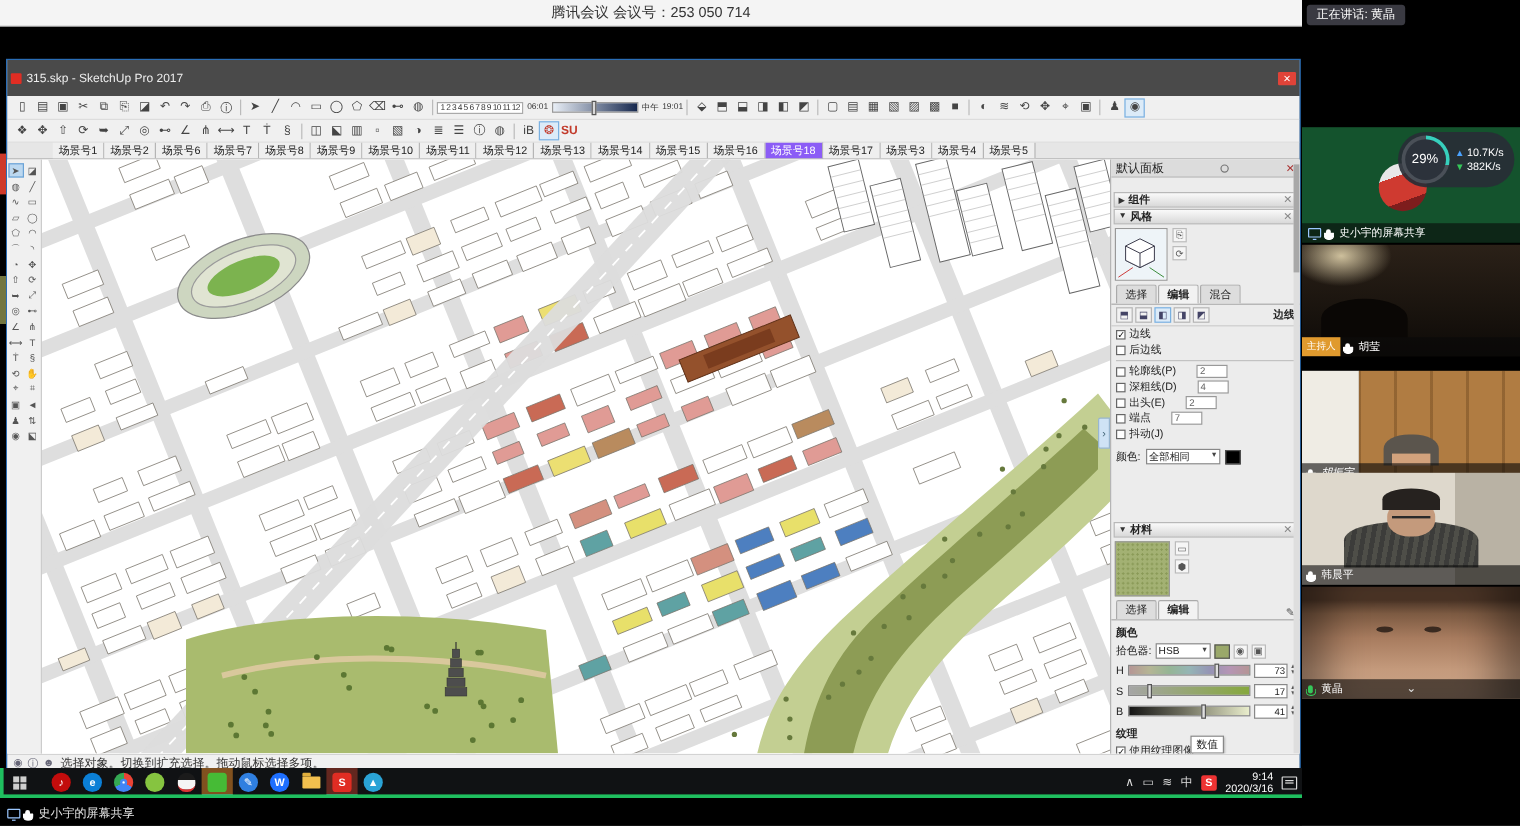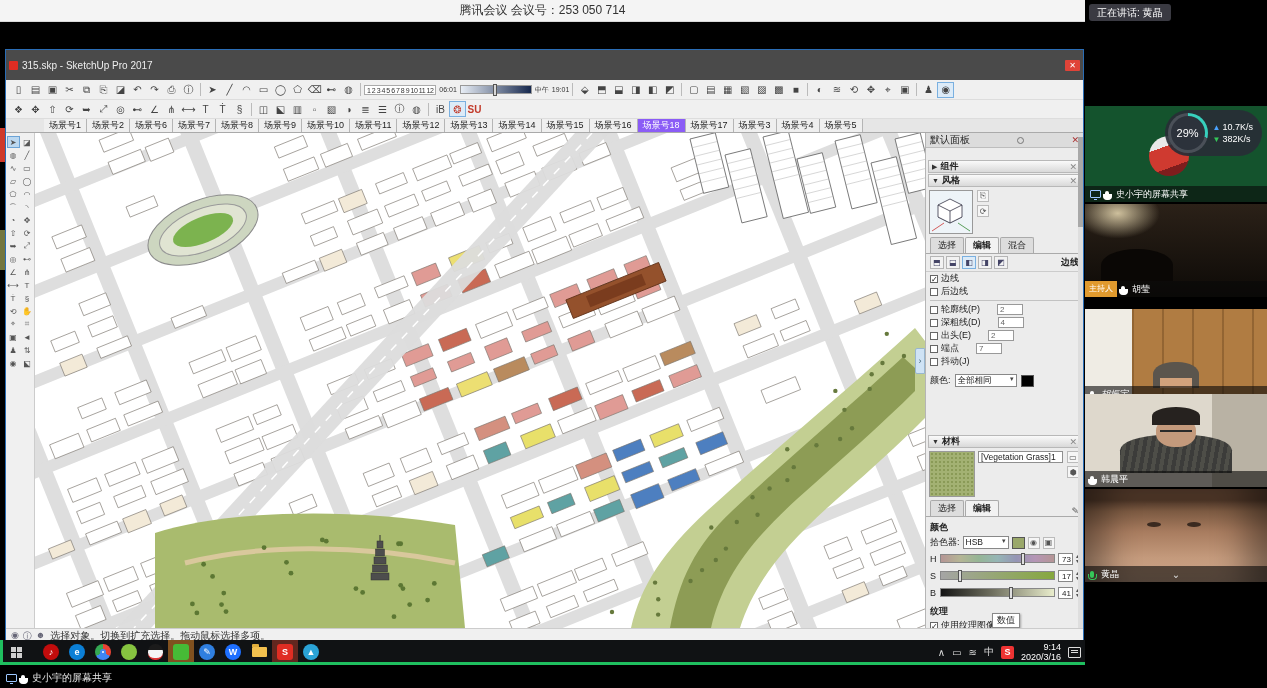--- a/index.html
+++ b/index.html
@@ -84,21 +84,21 @@
   .swatch{width:13px;height:12px;border:1px solid #555}
   .slabel{font-weight:bold;padding:4px 4px 1px}
   .pickrow{display:flex;align-items:center;gap:3px;padding:1px 4px}
   .srow{display:flex;align-items:center;gap:3px;padding:0 4px;height:17px}
   .srow .sn{width:7px}
   .sl{flex:1;height:9px;border:1px solid #888;position:relative}
   .sl.h{background:linear-gradient(90deg,#b59595,#b5b595,#95b595,#95b5b5,#9595b5,#b595b5,#b59595)}
   .sl.s{background:linear-gradient(90deg,#a5a5a5,#86a83e)}
   .sl.b{background:linear-gradient(90deg,#141414,#6e6e5e 45%,#e9edcc)}
   .kn2{position:absolute;top:-2px;width:4px;height:12px;background:#e0e0e0;border:1px solid #555}
-  .spin{width:15px;height:12px;border:1px solid #888;background:#fff;font-size:8px;line-height:11px;text-align:right;padding:0 1px}
+  .spin{width:28px;height:12px;border:1px solid #888;background:#fff;font-size:8px;line-height:11px;text-align:right;padding:0 1px}
   .ud{font-size:6px;color:#555;line-height:5px;display:flex;flex-direction:column}
   .tip{position:absolute;left:66px;bottom:0;background:#fff;border:1px solid #888;padding:0 4px;font-size:9px;box-shadow:1px 1px 2px rgba(0,0,0,.3)}
   .pscroll{position:absolute;right:0;top:0;width:5px;height:100%;background:#dedede}
   .pscroll .thumb{position:absolute;top:4px;left:0;width:5px;height:90px;background:#a8a8a8}
   
   .statusbar{height:15px;background:#f0f0f0;border-top:1px solid #ccc;display:flex;align-items:center;gap:5px;padding:0 5px;font-size:10px;color:#333}
   .stico{font-size:9px;color:#667}
   
   .taskbar{position:absolute;left:0;top:640px;width:1085px;height:24px;background:#101214;display:flex;align-items:center;color:#ddd}
   .start{width:32px;height:24px;display:grid;place-items:center}
@@ -778,23 +778,20 @@
           </div>
 
           <div class="sec mat">
             <span class="tri">▼</span>
             <span>材料</span>
             <span class="sx">✕</span>
           </div>
 
           <div class="srow1">
             <div class="mthumb"></div>
-            <div class="scol">
-              <div class="field">[Vegetation Grass]1</div>
-            </div>
             <div class="icol">
               <span class="picon">▭</span>
               <span class="picon">⬢</span>
             </div>
           </div>
 
           <div class="ptabs" id="matTabs">
               <span class="ptab">选择</span>
               <span class="ptab active">编辑</span>
               <span class="pencil">✎</span>

